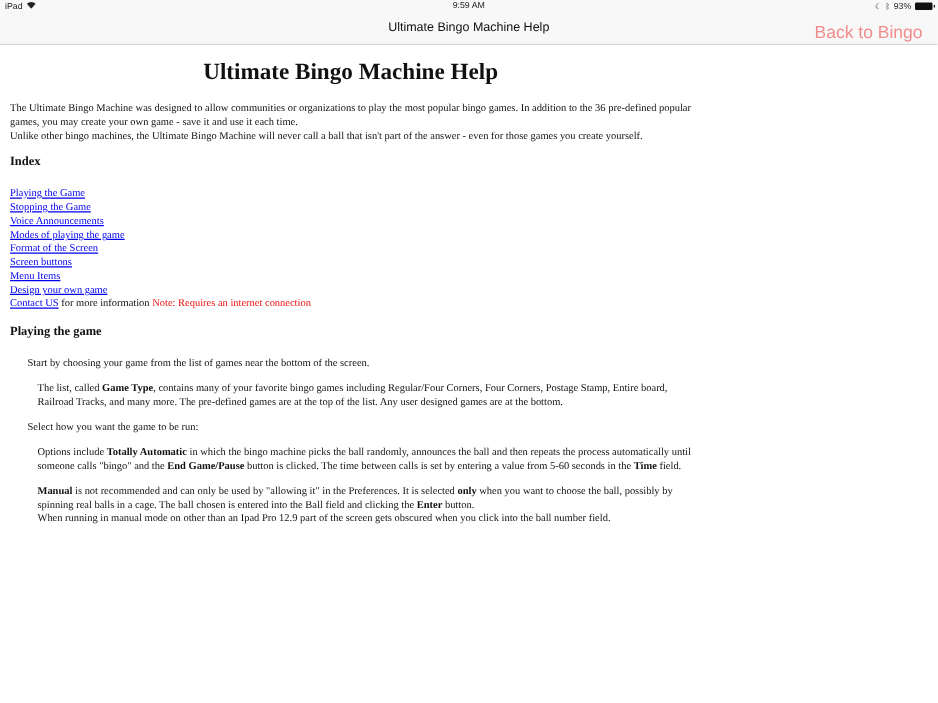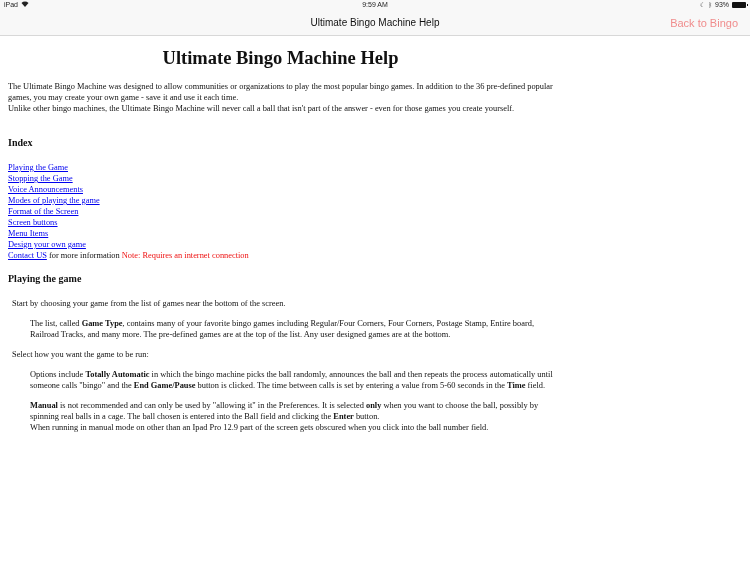--- a/index.html
+++ b/index.html
@@ -18,37 +18,37 @@
   .battery::after { content: ""; position: absolute; right: -2px; top: 2px; width: 1px; height: 2px; background: #111; }
   .nav-bar {
     position: absolute; top: 11px; left: 0; width: 750px; height: 24px;
     background: #f8f8f8; border-bottom: 1px solid #d8d8d8;
   }
   .nav-title {
     position: absolute; left: 0; right: 0; top: 6px; text-align: center;
     font-size: 10px; color: #111;
   }
   .nav-back {
-    position: absolute; right: 12px; top: 6px; font-size: 11px; color: #f08c8c; cursor: pointer;
+    position: absolute; right: 12px; top: 6px; font-size: 14px; color: #f08c8c; cursor: pointer;
   }
   .content {
     position: absolute; top: 36px; left: 0; width: 750px; height: 414px; overflow: hidden;
     font-family: "Liberation Serif", serif; font-size: 8.4px; color: #111; line-height: 11px;
   }
   .inner { padding: 0 8px; width: 545px; }
   h1 {
     font-size: 18.5px; font-weight: bold; text-align: center; margin: 11px 0 12px 0; line-height: 22px;
   }
   h2 { font-size: 10px; font-weight: bold; margin: 8px 0 11px 0; line-height: 16px; }
   p { margin: 0; }
-  .intro { margin-bottom: 21px; }
+  .intro { margin-bottom: 8px; }
   .index-list { margin-bottom: 10px; }
   .index-list a { color: #0000ee; text-decoration: underline; cursor: pointer; }
   .note { color: #ee1111; font-weight: normal; }
-  .indent1 { margin-left: 4px; }
+  .indent1 { margin-left: 14px; }
   .indent2 { margin-left: 22px; }
   .gap { margin-top: 9px; }
   b { font-weight: bold; }
 </style>
 </head>
 <body>
 
 <div class="status-bar">
   <div class="status-left">
     <span>iPad</span>

